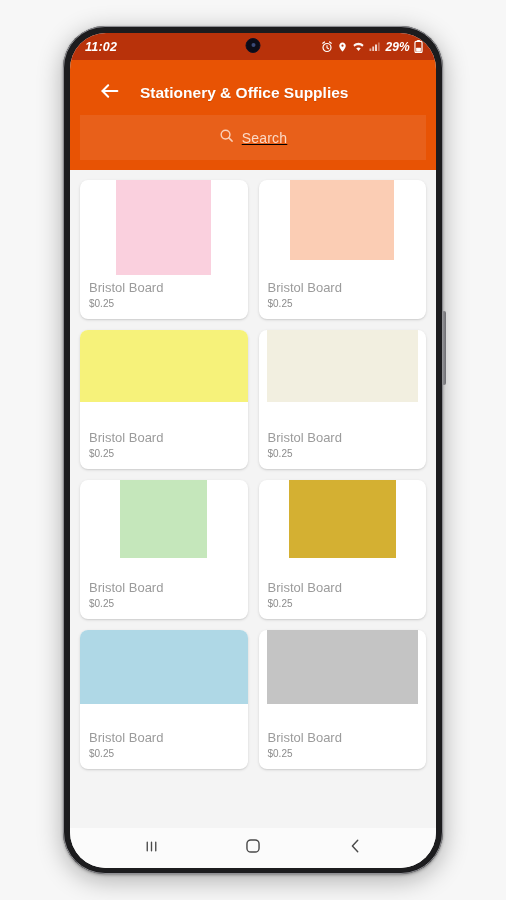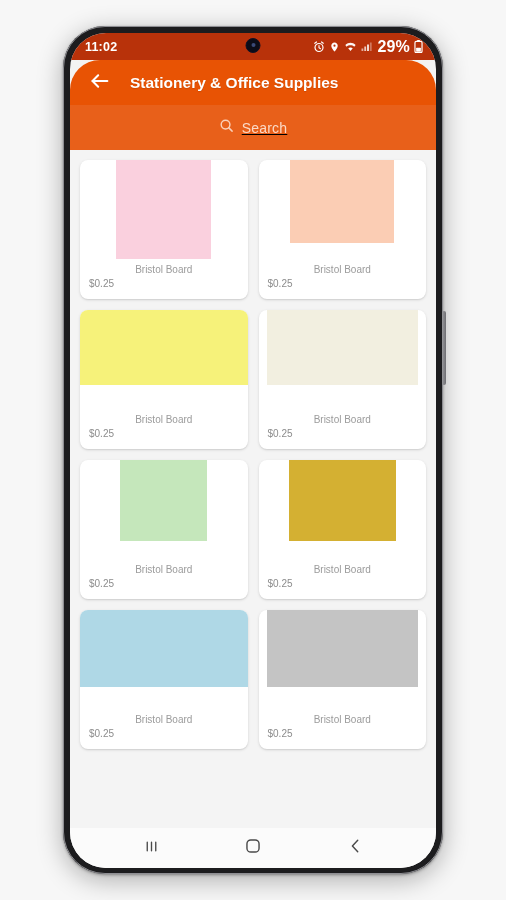--- a/index.html
+++ b/index.html
@@ -66,20 +66,21 @@
     height: 27px;
     background: #b8320a;
     color: #ffffff;
     display: flex;
     align-items: center;
     justify-content: space-between;
     padding: 0 13px 0 15px;
     font-size: 12.5px;
     font-weight: bold;
     letter-spacing: 0.2px;
+    font-style: italic;
   }
   #camera-punch {
     position: absolute;
     left: 50%;
     top: 5px;
     transform: translateX(-50%);
     width: 15px;
     height: 15px;
     border-radius: 50%;
     background: #0c0c18;
@@ -94,28 +95,27 @@
     height: 4px;
     border-radius: 50%;
     background: #3a4a78;
   }
   .status-right {
     display: flex;
     align-items: center;
     gap: 4px;
   }
   .status-right svg { display: block; }
-  #battery-pct { font-size: 16px; font-weight: bold; }
+  #battery-pct { font-size: 12px; font-weight: bold; }
 
   
   #app-bar {
     flex: 0 0 auto;
     background: #e85304;
-    padding: 0;
-    border-radius: 30px;
+    padding: 10px;
   }
   #app-bar-top {
     height: 45px;
     display: flex;
     align-items: center;
     padding: 0 10px 0 14px;
   }
   #back-button {
     width: 30px;
     height: 30px;
@@ -178,25 +178,24 @@
     align-items: flex-start;
     justify-content: center;
     overflow: hidden;
   }
   .swatch { display: block; }
   .card-info {
     flex: 0 0 auto;
     padding: 4px 9px 9px 9px;
   }
   .card-title {
-    font-size: 10px;
+    font-size: 13px;
     color: #9b9b9b;
     line-height: 1.35;
     white-space: nowrap;
-    text-align: center;
   }
   .card-price {
     font-size: 10px;
     color: #8c8c8c;
     line-height: 1.35;
   }
 
   
   #nav-bar {
     flex: 0 0 auto;

